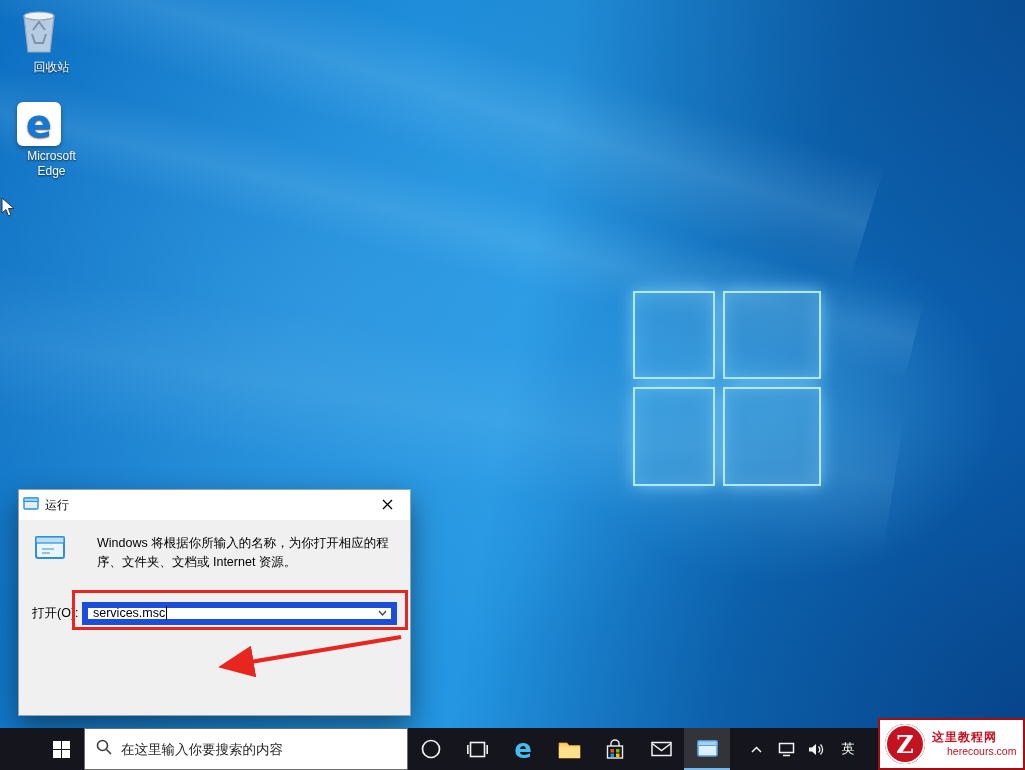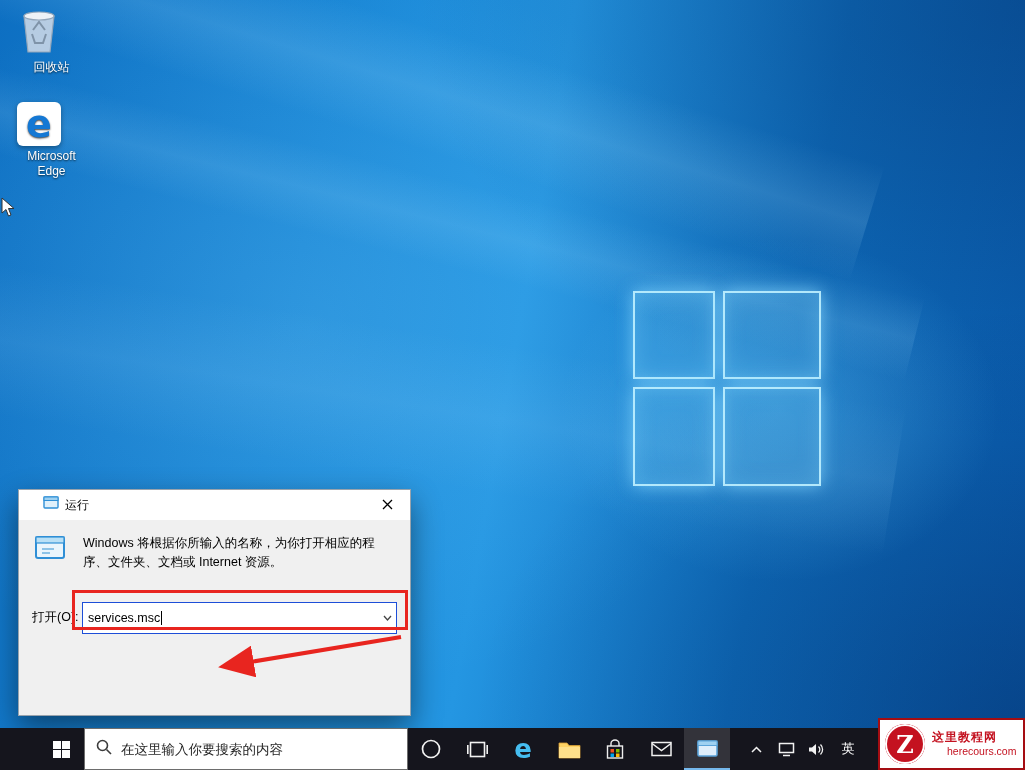--- a/index.html
+++ b/index.html
@@ -42,30 +42,30 @@
     font-family:"DejaVu Sans",sans-serif; }
 
   
   .mouse-cursor { position:absolute; left:1px; top:197px; z-index:50; }
 
   
   .run-dialog { position:absolute; left:18px; top:489px; width:393px; height:227px;
     background:#f0f0f0; border:1px solid #99a3ad; box-shadow:0 12px 28px rgba(0,0,0,.45);
     z-index:5; }
   .titlebar { height:30px; background:#ffffff; display:flex; align-items:center;
-    padding-left:24px; gap:6px;font-family:Liberation Mono, monospace; }
+    padding-left:4px; gap:6px; }
   .titlebar .title-text { font-size:12px; color:#000; }
   .close-btn { margin-left:auto; width:45px; height:30px; border:none; background:transparent;
     display:flex; align-items:center; justify-content:center; cursor:pointer; }
   .dlg-body { position:relative; height:197px; }
-  .desc-row { display:flex; gap:14px; padding:14px 14px 0 14px; align-items:flex-start; }
+  .desc-row { display:flex; gap:28px; padding:14px 14px 0 14px; align-items:flex-start; }
   .desc-text { font-size:12.5px; color:#000; line-height:1.5; width:302px; }
   .input-row { display:flex; align-items:center; padding:8px 13px; margin-top:22px; }
   .open-label { width:50px; font-size:12.5px; color:#000; flex:0 0 auto; }
-  .combo { flex:1; height:32px; background:#fff; border:1px solid #1d4ed8;
+  .combo { flex:1; height:23px; background:#fff; border:6px solid #1d4ed8;
     display:flex; align-items:center; padding-left:5px; font-size:12.5px; color:#000; }
   .combo-text { white-space:nowrap; }
   .text-caret { width:1px; height:14px; background:#000; margin-left:1px; }
   .combo-chevron { margin-left:auto; width:18px; display:flex; align-items:center; justify-content:center; align-self:stretch; }
   .btn-row { position:absolute; left:0; top:180px; display:flex; gap:12px; padding-left:109px; }
   .dlg-btn { min-width:83px; height:25px; background:#e1e1e1; border:1px solid #adadad;
     font-size:12px; color:#000; font-family:inherit; cursor:pointer; }
   .dlg-btn.default { border:2px solid #0078d7; }
 
   

